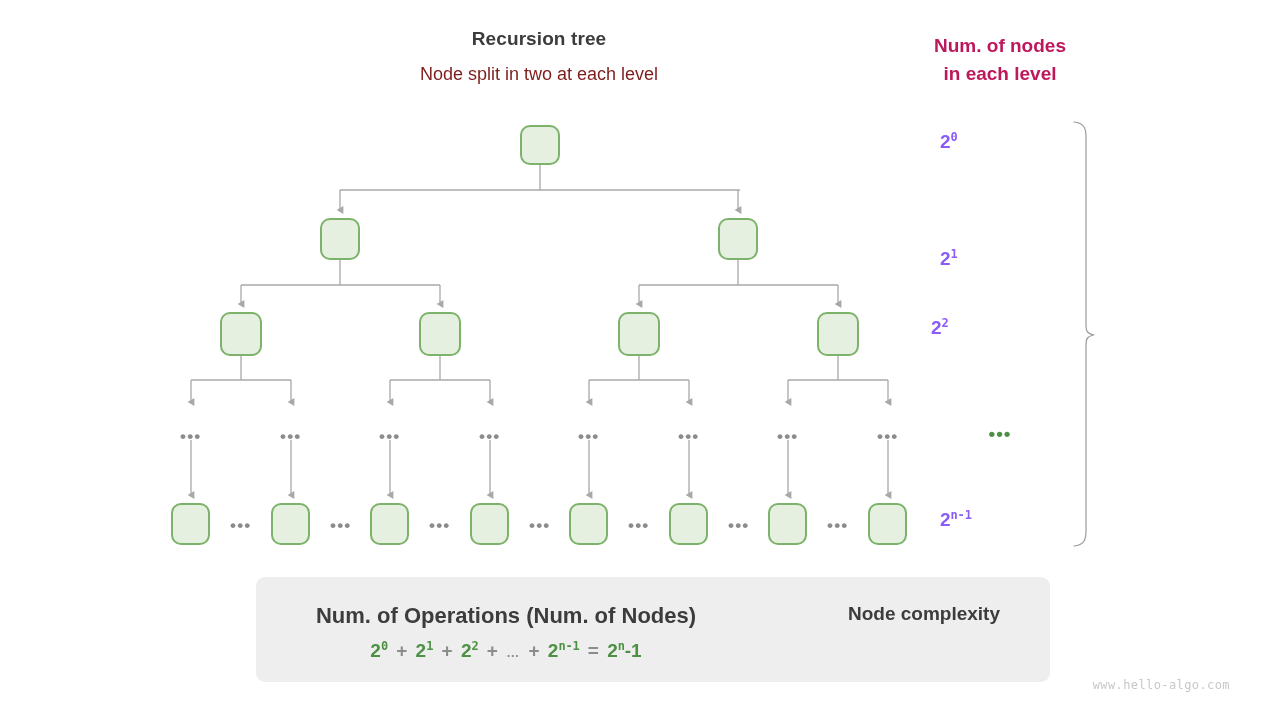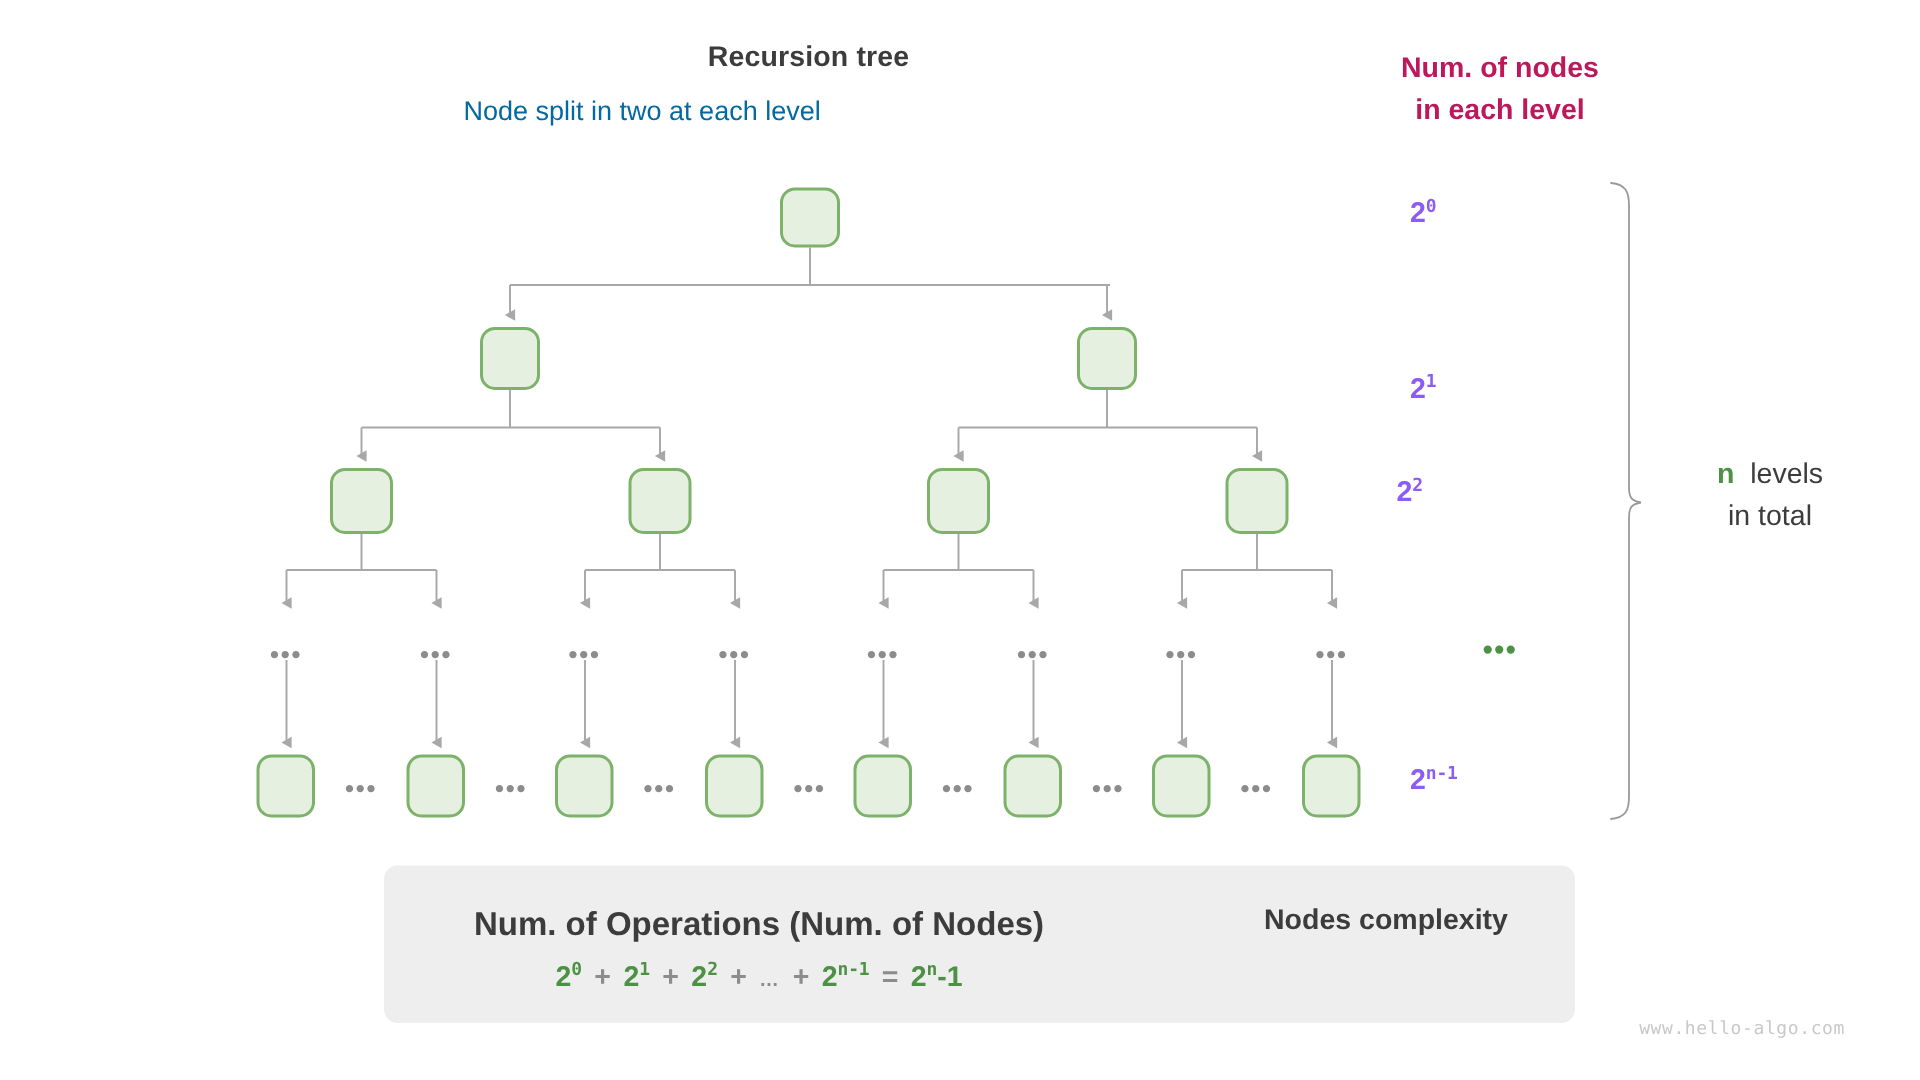--- a/index.html
+++ b/index.html
@@ -40,24 +40,24 @@
     font-size: 19px;
     font-weight: bold;
     color: #3c3c3c;
     letter-spacing: 0.1px;
   }
   .title-sub {
     position: absolute;
     left: 309px;
     top: 64px;
     width: 460px;
-    text-align: left;
+    text-align: center;
     font-size: 18px;
     font-weight: normal;
-    color: #0369a1;
+    color: #7f1d1d;
   }
   .title-right {
     position: absolute;
     left: 880px;
     top: 32px;
     width: 240px;
     text-align: center;
     font-size: 19px;
     font-weight: bold;
     color: #be185d;
@@ -348,41 +348,36 @@
     <span>2</span><span class="sup">1</span>
   </div>
   <div class="level-label" style="left:931px;top:316px;">
     <span>2</span><span class="sup">2</span>
   </div>
   <div class="level-dots" style="left:940px;top:423px;">•••</div>
   <div class="level-label" style="left:940px;top:508px;">
     <span>2</span><span class="sup">n-1</span>
   </div>
 
-  <div class="total-levels">
-    <span class="nvar">n</span>&nbsp;
-    <span>levels</span><br>
-    <span>in total</span>
-  </div>
 
   <div class="summary-box"></div>
 
   <div class="sum-left-title">Num. of Operations (Num. of Nodes)</div>
 
   <div class="sum-left-formula">
     <span class="term"><span>2</span><span class="sup">0</span></span>
     <span class="op">+</span>
     <span class="term"><span>2</span><span class="sup">1</span></span>
     <span class="op">+</span>
     <span class="term"><span>2</span><span class="sup">2</span></span>
     <span class="op">+</span>
     <span class="dots">…</span>
     <span class="op">+</span>
     <span class="term"><span>2</span><span class="sup">n-1</span></span>
     <span class="op">=</span>
     <span class="term"><span>2</span><span class="sup">n</span><span>-1</span></span>
   </div>
 
-  <div class="sum-right-title">Nodes complexity</div>
+  <div class="sum-right-title">Node complexity</div>
 
   <div class="watermark">www.hello-algo.com</div>
 
 </div>
 
 </body></html>

